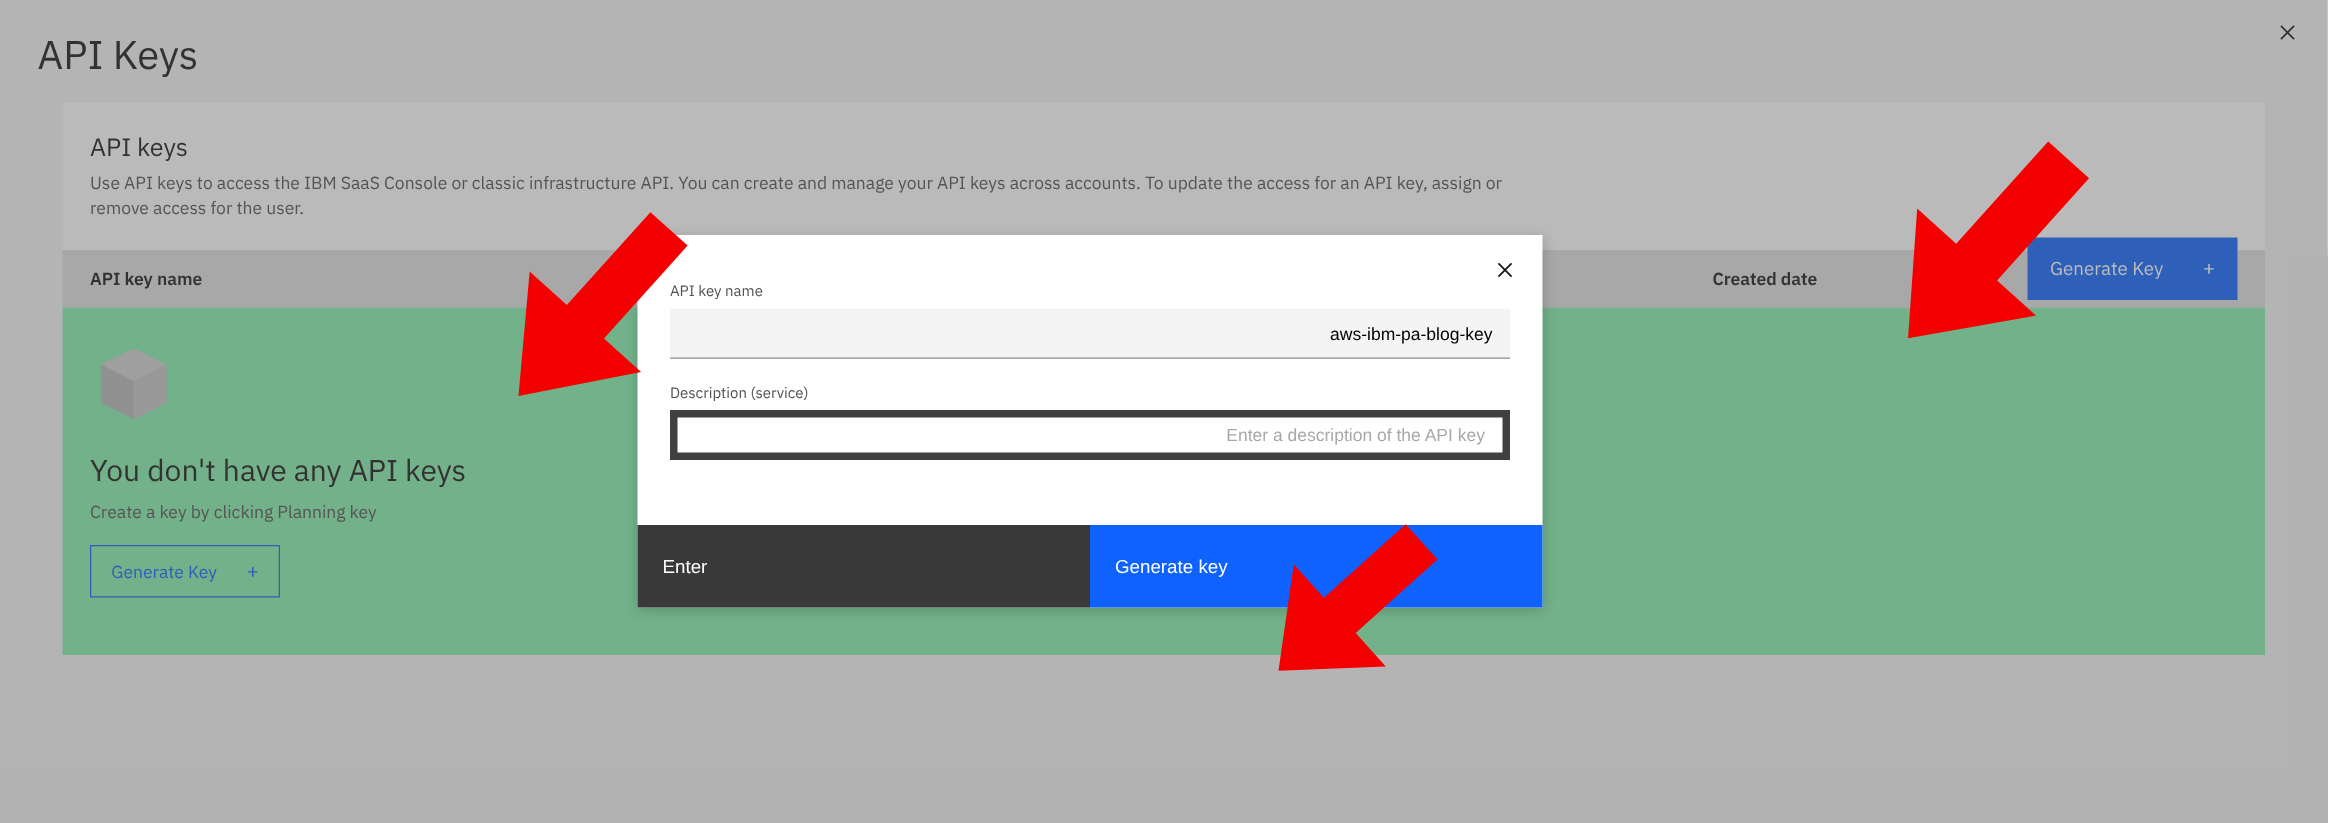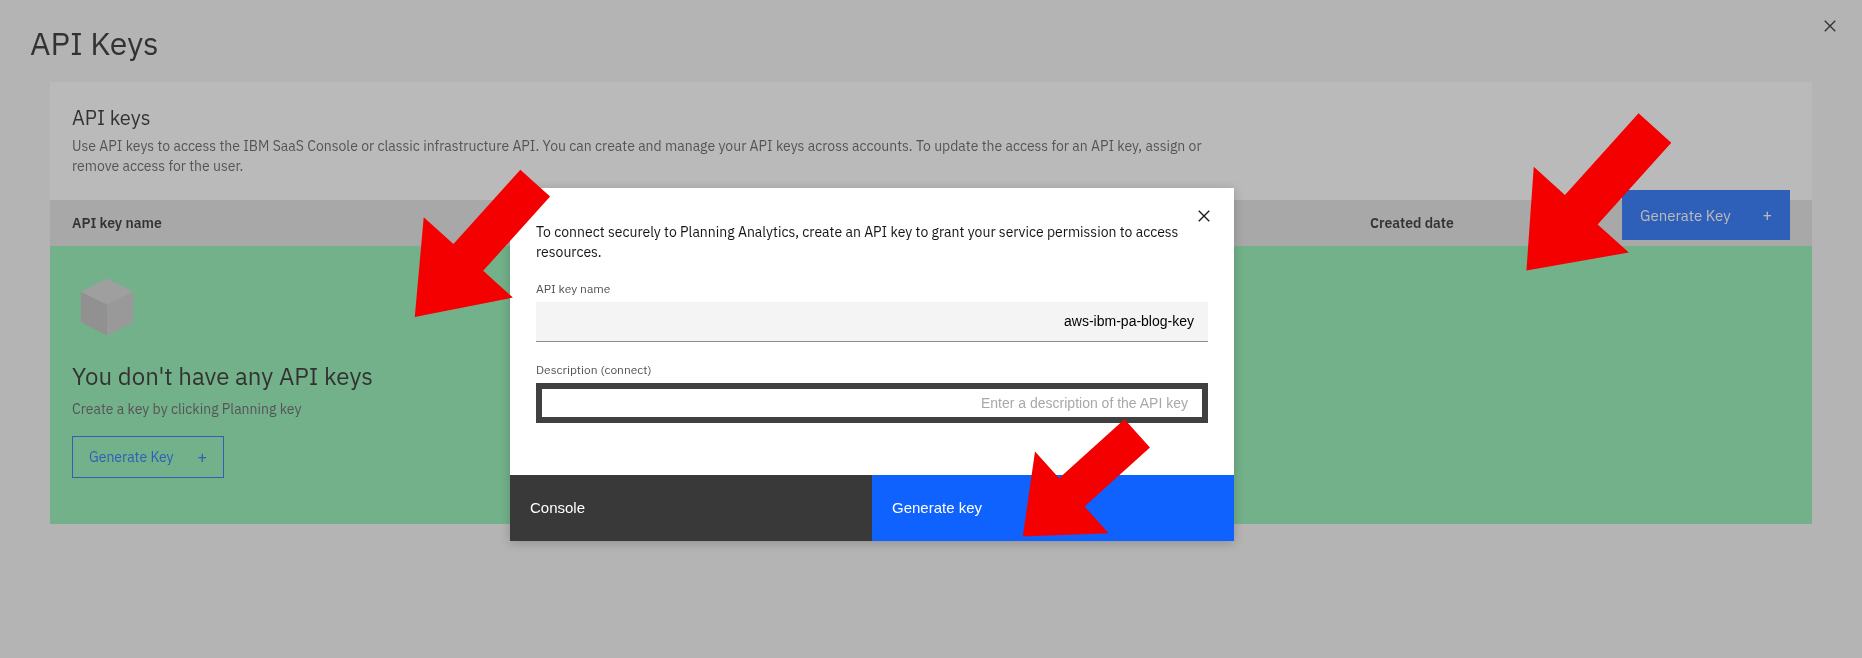--- a/index.html
+++ b/index.html
@@ -273,31 +273,30 @@
 <div class="overlay"></div>
 
 <div class="modal">
   <div class="modal-header">
     <div class="modal-close">
       <svg viewBox="0 0 16 16">
           <path d="M2 2 L14 14 M14 2 L2 14" stroke="currentColor" stroke-width="1.6" fill="none"></path>
         </svg>
     </div>
   </div>
-  <div class="modal-desc">To connect securely to Planning Analytics, create an API key to grant your service permission to access resources.</div>
   <div class="field">
     <label class="field-label">API key name</label>
     <input type="text" class="text-input" value="aws-ibm-pa-blog-key" style="">
   </div>
   <div class="field">
-    <label class="field-label">Description (connect)</label>
+    <label class="field-label">Description (service)</label>
     <input type="text" class="text-input focused" placeholder="Enter a description of the API key" style="">
   </div>
   <div class="modal-actions">
-    <button class="btn btn-cancel">Console</button>
+    <button class="btn btn-cancel">Enter</button>
     <button class="btn btn-primary">Generate key</button>
   </div>
 </div>
 
 <div class="arrow" style="left:385px; top:150px;">
   <svg width="180" height="200" viewBox="0 0 180 200">
     <g transform="rotate(42 90 100)">
       <polygon points="70,10 110,10 110,110 150,110 90,190 30,110 70,110" fill="#f40000"></polygon>
     </g>
   </svg>

